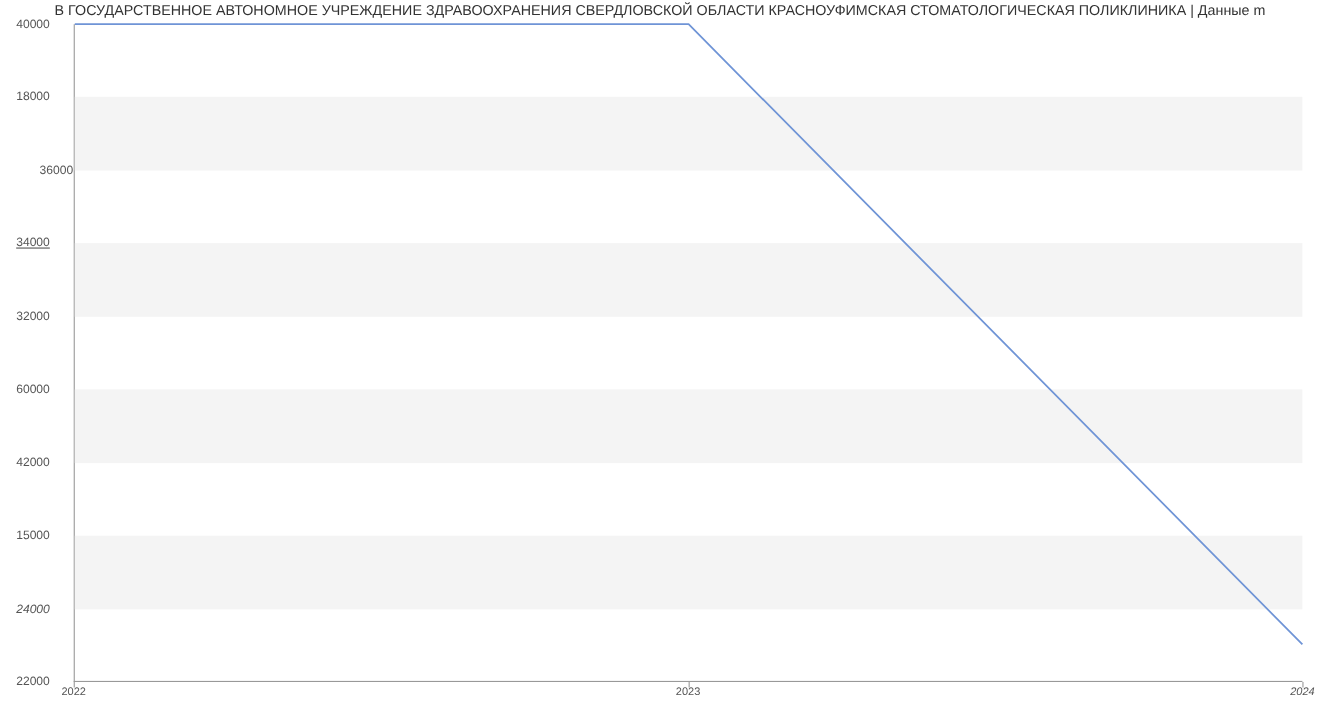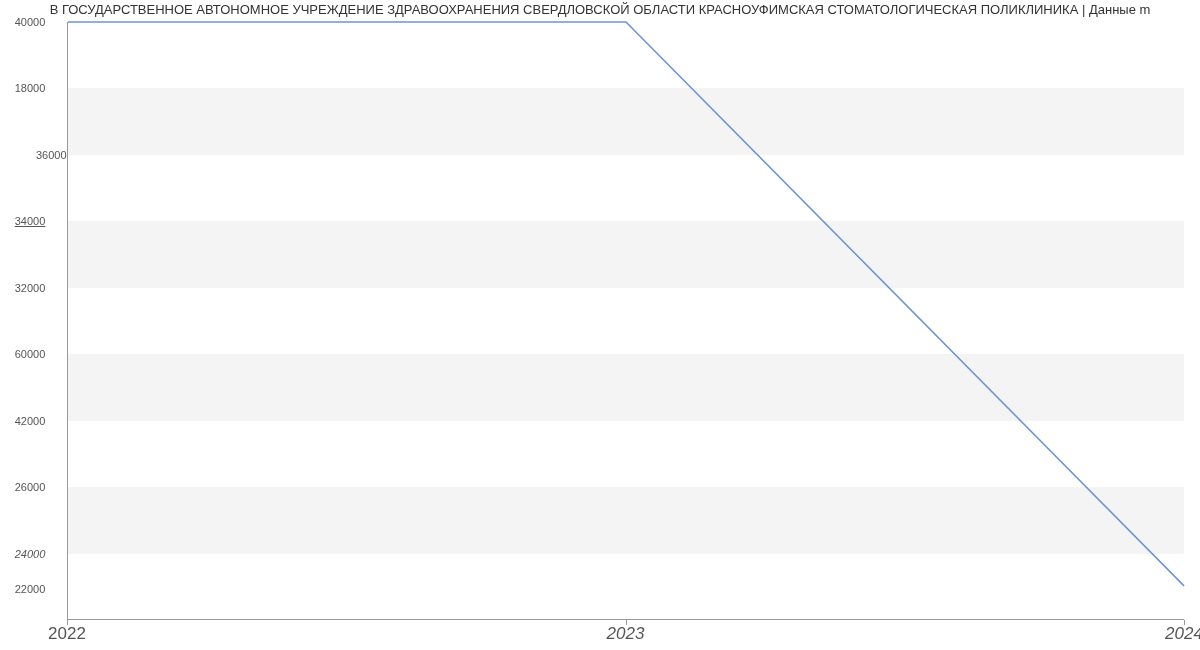--- a/index.html
+++ b/index.html
@@ -56,21 +56,21 @@
     right: 1140px; 
     font-size: 11px;
     color: #555;
     text-align: center;
     transform: translateY(-50%);
     width: 60px;
   }
   .x-tick-label {
     position: absolute;
     top: 624px;
-    font-size: 17px;
+    font-size: 10px;
     color: #555;
     transform: translateX(-50%);
     white-space: nowrap;
   }
   .x-tick-mark {
     position: absolute;
     top: 620px;
     width: 1px;
     height: 5px;
     background: #999;
@@ -86,29 +86,29 @@
   <div class="plot">
     <div class="band" style="top: 465.111px; height: 66.4444px;"></div>
       <div class="band" style="top: 332.222px; height: 66.4444px;"></div>
       <div class="band" style="top: 199.333px; height: 66.4444px;"></div>
       <div class="band" style="top: 66.4444px; height: 66.4444px;"></div>
       <svg class="line-svg" preserveAspectRatio="none" viewBox="0 0 1117 598">
         <polyline points="0.00,0.00 558.50,0.00 1117.00,564.78" fill="none" stroke="#6f94d6" stroke-width="1.6" stroke-linejoin="round"></polyline>
       </svg>
   </div>
 
-<div class="y-tick-label" style="top: 589px;">22000</div>
+<div class="y-tick-label" style="top: 620px;">22000</div>
     <div class="y-tick-label" style="top: 553.556px; font-style: italic;">24000</div>
-    <div class="y-tick-label" style="top: 487.111px;">26000</div>
+    <div class="y-tick-label" style="top: 487.111px;">15000</div>
     <div class="y-tick-label" style="top: 420.667px;">42000</div>
     <div class="y-tick-label" style="top: 354.222px;">60000</div>
     <div class="y-tick-label" style="top: 287.778px;">32000</div>
     <div class="y-tick-label" style="top: 221.333px; text-decoration: underline;">34000</div>
     <div class="y-tick-label" style="top: 154.889px; padding-left: 36px;">36000</div>
     <div class="y-tick-label" style="top: 88.4444px;">18000</div>
     <div class="y-tick-label" style="top: 22px;">40000</div>
     <div class="x-tick-mark" style="left: 67px;"></div>
     <div class="x-tick-label" style="left: 67px;">2022</div>
     <div class="x-tick-mark" style="left: 625.5px;"></div>
-    <div class="x-tick-label" style="left: 625.5px; font-style: italic;">2023</div>
+    <div class="x-tick-label" style="left: 625.5px;">2023</div>
     <div class="x-tick-mark" style="left: 1184px;"></div>
     <div class="x-tick-label" style="left: 1184px; font-style: italic;">2024</div>
   </div>
 
 </body></html>

